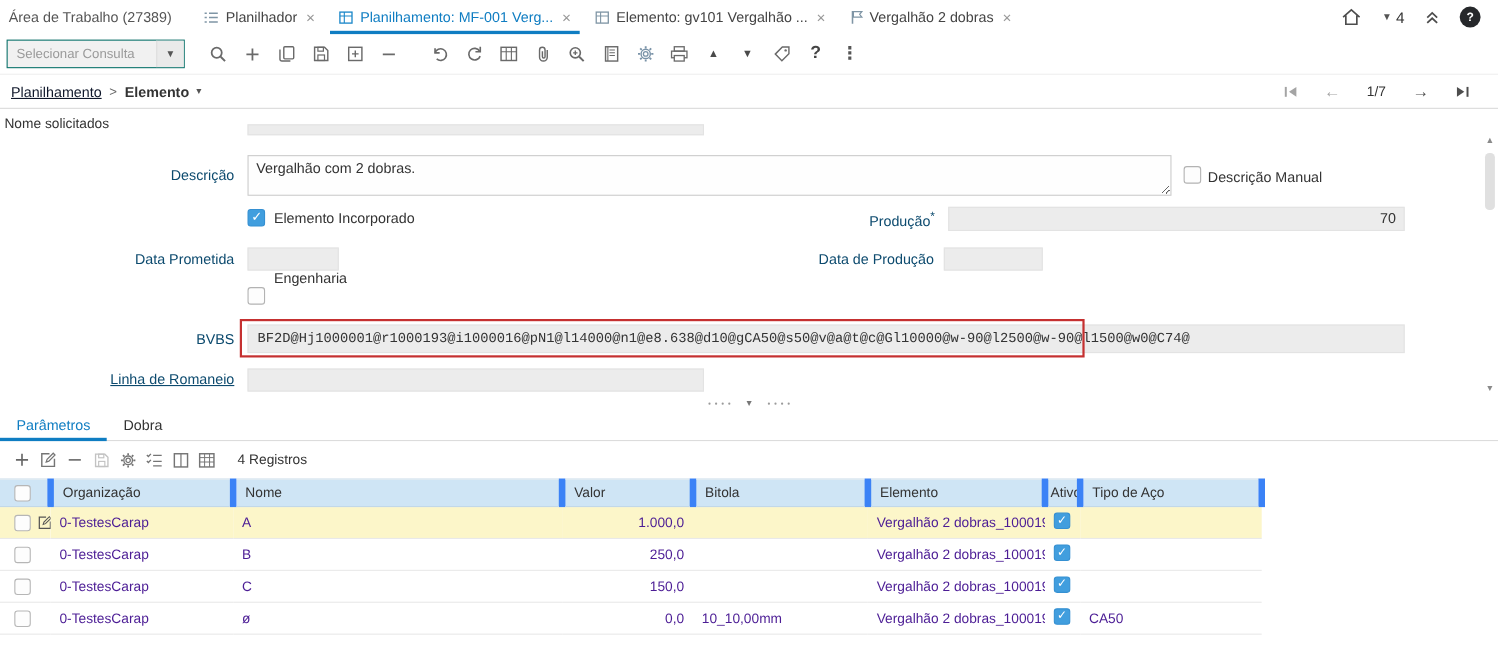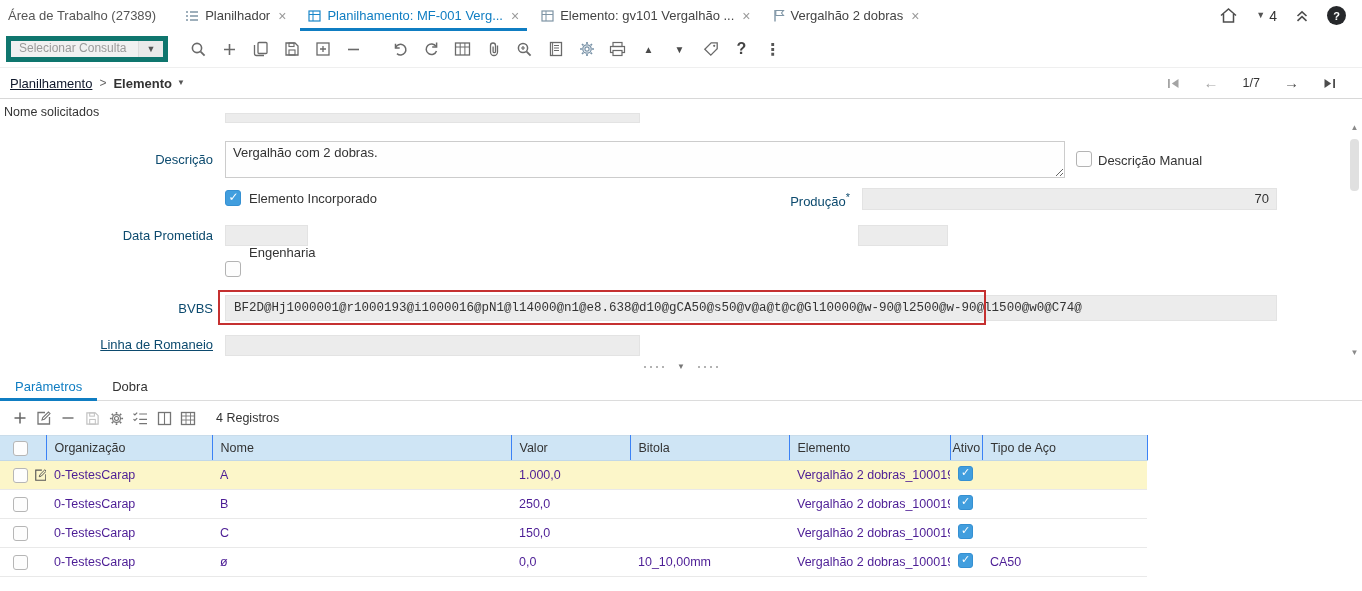--- a/index.html
+++ b/index.html
@@ -23,21 +23,21 @@
   .tabbar-right { margin-left:auto; display:flex; align-items:center; gap:18px; padding-right:16px; }
   .hbtn { display:flex; align-items:center; justify-content:center; color:#4d4d4d; }
   .countdd { display:flex; align-items:center; gap:4px; color:#333; font-size:14px; cursor:pointer; }
   .caret { font-style:normal; font-size:9px; color:#555; line-height:1; }
   .caret.tiny { font-size:8px; }
   .helpcircle { width:19px; height:19px; border-radius:50%; background:#26282b; color:#fff;
                 display:flex; align-items:center; justify-content:center; font-size:11px; font-weight:bold; cursor:pointer; }
 
   
   .toolbar { height:37px; display:flex; align-items:center; padding:0 6px; gap:2px; border-bottom:1px solid #efefef; }
-  .query-select { width:162px; height:26px; background:#f1f1f1; border:5px solid #0f766e; display:flex; margin-right:14px; cursor:pointer; }
+  .query-select { width:162px; height:26px; background:#f1f1f1; border:1px solid #0f766e; display:flex; align-items:center; margin-right:14px; cursor:pointer; }
   .query-select .qtxt { flex:1; padding:0 8px; color:#9a9a9a; font-size:12px; white-space:nowrap; overflow:hidden; }
   .query-select .qdd { width:25px; align-self:stretch; border-left:1px solid #dcdcdc; background:#eaeaea; display:flex; align-items:center; justify-content:center; }
   .tb { width:29px; height:29px; display:flex; align-items:center; justify-content:center; color:#6a6a6a; }
   .tb.blueish { color:#7a93a8; }
   .tb .tri { font-size:10px; color:#4a4a4a; }
   .tb .qmark { font-size:16px; font-weight:bold; color:#444; }
   .tb .kebab { font-size:16px; font-weight:bold; color:#555; letter-spacing:0; }
   .tspacer { width:14px; }
 
   
@@ -80,27 +80,27 @@
   .btab.active { color:#0f7dc2; }
   .btab.active::after { content:""; position:absolute; left:0; right:0; bottom:-1px; height:3px; background:#0f7dc2; }
 
   .gridbar { height:34px; display:flex; align-items:center; padding-left:8px; gap:0; }
   .gb { width:24px; height:24px; display:flex; align-items:center; justify-content:center; color:#757575; }
   .gb.disabled { color:#c2c2c2; }
   .gb.plus { font-size:17px; color:#666; }
   .records { margin-left:16px; font-size:12.5px; color:#333; }
 
   table.grid { border-collapse:collapse; table-layout:fixed; width:1147px; }
-  table.grid th { height:25px; background:#cfe5f5; border-right:1px solid #3b82f6; border-top:1px solid #c9dcea;
+  table.grid th { height:25px; background:#cfe5f5; border-right:6px solid #3b82f6; border-top:1px solid #c9dcea;
                   border-bottom:1px solid #c2d8e8; font-weight:normal; font-size:12.5px; color:#333;
                   text-align:left; padding:0 4px 0 8px; white-space:nowrap; overflow:hidden; cursor:pointer; }
   table.grid th.c-ativo { padding-left:2px; }
   table.grid td { height:29px; border-bottom:1px solid #e9e9e9; font-size:12.5px; color:#4c1d95;
                   padding:0 4px 0 8px; white-space:nowrap; overflow:hidden; }
-  table.grid td.num { text-align:left; padding-right:8px; }
+  table.grid td.num { text-align:right; padding-right:8px; }
   tr.grid-row { background:#fff; cursor:pointer; }
   tr.grid-row.selected { background:#fcf6c9; }
   .cellbox { display:flex; align-items:center; gap:6px; padding-left:5px; }
   .gcb { position:relative; display:inline-block; width:15px; height:15px; background:#fdfdfd;
          border:1px solid #b6b6b6; border-radius:3px; flex:0 0 auto; cursor:pointer; }
   .gcb.checked { background:#419ede; border-color:#3590d2; }
   .gcb.checked::after { content:"✓"; position:absolute; left:2px; top:-1px; color:#fff; font-size:11px; font-weight:bold; }
   .editicn { color:#555; cursor:pointer; }
 </style>
 </head>
@@ -318,20 +318,21 @@
   <span class="cbx" style="left:1076px; top:52px;"></span>
   <div class="cblabel" style="left:1098px; top:54px;">Descrição Manual</div>
 
   <span class="cbx checked" style="left:225px; top:91px;"></span>
   <div class="cblabel" style="left:249px; top:92px;">Elemento Incorporado</div>
   <div class="flabel" style="left:600px; width:250px; top:92px;"><span>Produção</span><sup>*</sup></div>
   <div class="ffield" style="left:862px; top:89px; width:415px; height:22px; line-height:20px; text-align:right; padding:0 7px;">70</div>
 
   <div class="flabel" style="top:129px;">Data Prometida</div>
   <div class="ffield" style="left:225px; top:126px; width:83px; height:21px;"></div>
+  <div class="flabel" style="left:600px; width:249px; top:129px;">Data de Produção</div>
   <div class="ffield" style="left:858px; top:126px; width:90px; height:21px;"></div>
 
   <span class="cbx" style="left:225px; top:162px;"></span>
   <div class="cblabel" style="left:249px; top:146px;">Engenharia</div>
 
   <div class="flabel" style="top:202px;">BVBS</div>
   <div class="ffield" style="left:225px; top:196px; width:1052px; height:26px; line-height:24px; padding:0 8px; font-size:12.5px;font-family:Liberation Mono, monospace;">BF2D@Hj1000001@r1000193@i1000016@pN1@l14000@n1@e8.638@d10@gCA50@s50@v@a@t@c@Gl10000@w-90@l2500@w-90@l1500@w0@C74@</div>
   <div class="red-annotation"></div>
 
   <div class="flabel link-label" style="top:238px;">Linha de Romaneio</div>

